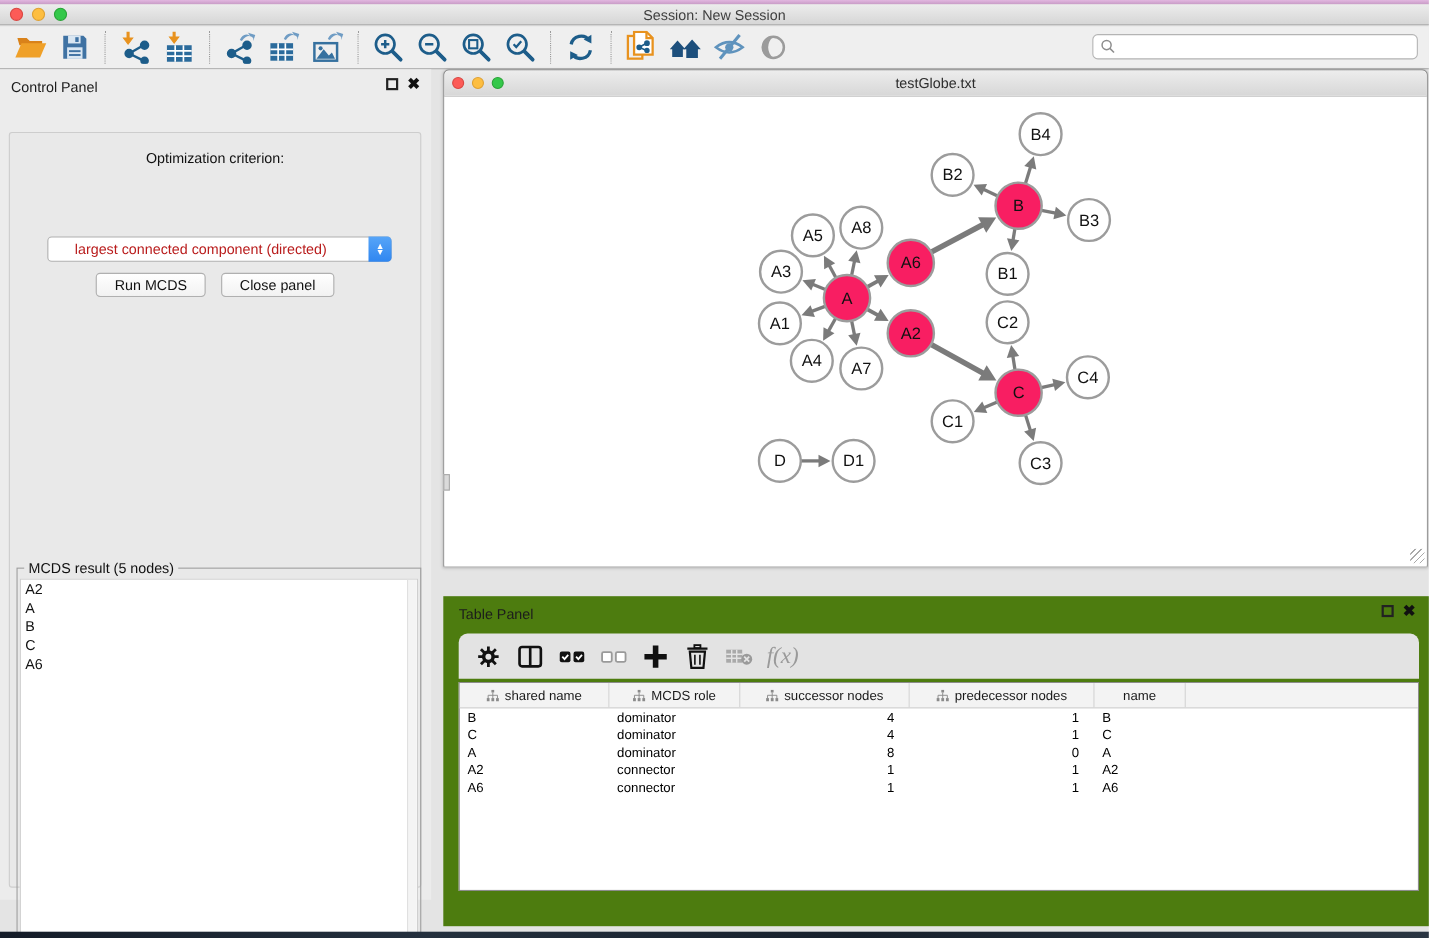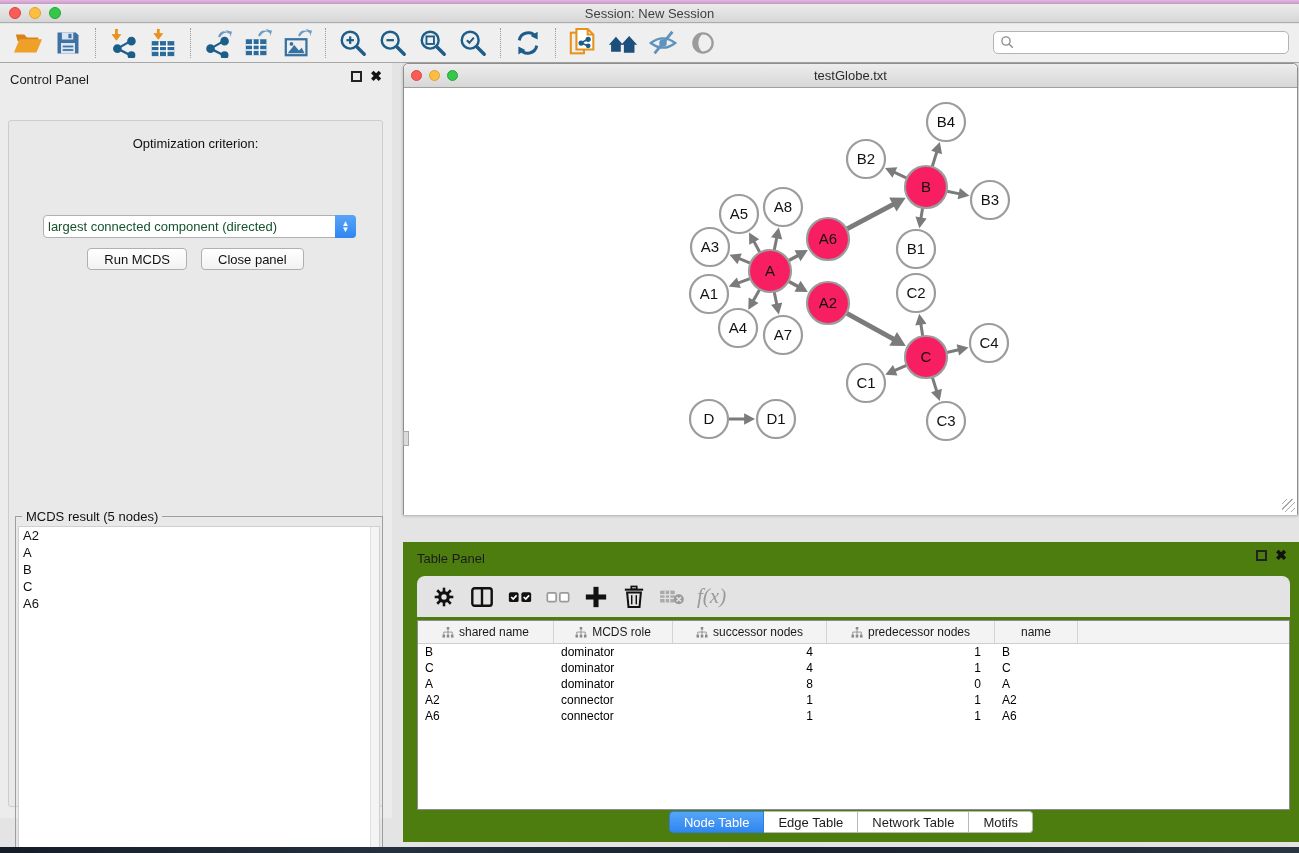--- a/index.html
+++ b/index.html
@@ -39,21 +39,21 @@
     font-size:13px; color:#1c1c1c; display:flex; align-items:center; }
   .seg-tab:first-child { border-left:1px solid #b8b8b8; border-radius:4px 0 0 4px; }
   .seg-tab:last-child { border-radius:0 4px 4px 0; }
   .seg-tab.active { background:linear-gradient(#57a5f8,#2f86f0); border-color:#2f7ddd; color:#fff; }
 
   .cp-content { position:absolute; left:8px; top:57px; width:375px; height:687px;
     background:#e9e9e9; border:1px solid #cdcdcd; border-radius:3px; }
   .opt-label { text-align:center; margin-top:15px; font-size:13px; color:#111; }
   .dropdown { position:absolute; left:34px; top:94px; width:313px; height:23px; background:#fff;
     border:1px solid #b0b0b0; border-radius:4px; display:flex; align-items:center; }
-  .dropdown-value { flex:1; font-size:13px; color:#14532d; padding-left:4px; white-space:nowrap; overflow:hidden; }
+  .dropdown-value { flex:1; font-size:13px; color:#b91c1c; padding-left:24px; white-space:nowrap; overflow:hidden; }
   .dropdown-stepper { width:21px; height:23px; margin:-1px -1px -1px 0; border-radius:0 4px 4px 0;
     background:linear-gradient(#57a5f8,#2f86f0); display:flex; flex-direction:column; align-items:center; justify-content:center; color:#fff; }
   .dropdown-stepper span { font-size:8px; line-height:6px; }
   .btn-row { position:absolute; left:0; top:127px; width:100%; display:flex; justify-content:center; gap:14px; }
   .push-btn { height:22px; padding:0 16px; background:linear-gradient(#ffffff,#f2f2f2); border:1px solid #b0b0b0;
     border-radius:4px; font-size:13px; color:#111; display:flex; align-items:center; }
 
   .result-group { position:absolute; left:6px; top:395px; width:368px; height:342px; border:1px solid #9e9e9e; }
   .result-legend { position:absolute; left:6px; top:-8px; background:#e9e9e9; padding:0 4px; font-size:13px; color:#111; }
   .result-list { position:absolute; left:2px; top:9px; right:2px; bottom:2px; background:#fff; border:1px solid #cfcfcf; overflow:hidden; }
@@ -632,23 +632,17 @@
           <div class="tr">
             <div class="td left" style="width: 136px;">A6</div>
             <div class="td left" style="width: 119px;">connector</div>
             <div class="td right" style="width: 154px;">1</div>
             <div class="td right" style="width: 168px;">1</div>
             <div class="td left" style="width: 83px;">A6</div>
           </div>
         </div>
     </div>
 
-    <div class="table-tabs seg-tabs" id="table-tabs">
-        <div class="seg-tab active">Node Table</div>
-        <div class="seg-tab">Edge Table</div>
-        <div class="seg-tab">Network Table</div>
-        <div class="seg-tab">Motifs</div>
-      </div>
   </div>
 
   <div class="desktop-bottom"></div>
 
 </div>
 
 </body></html>

